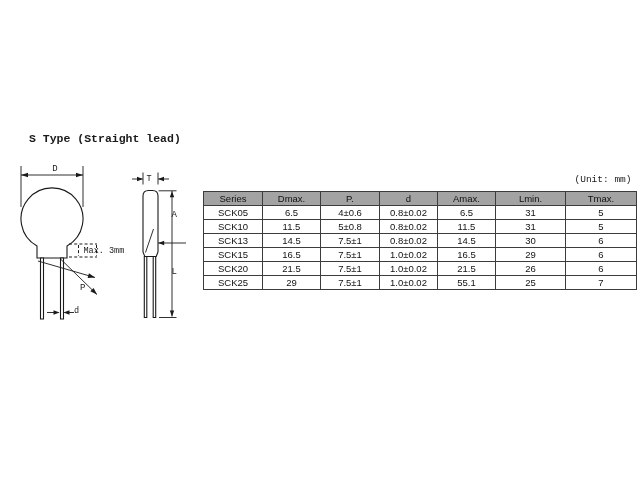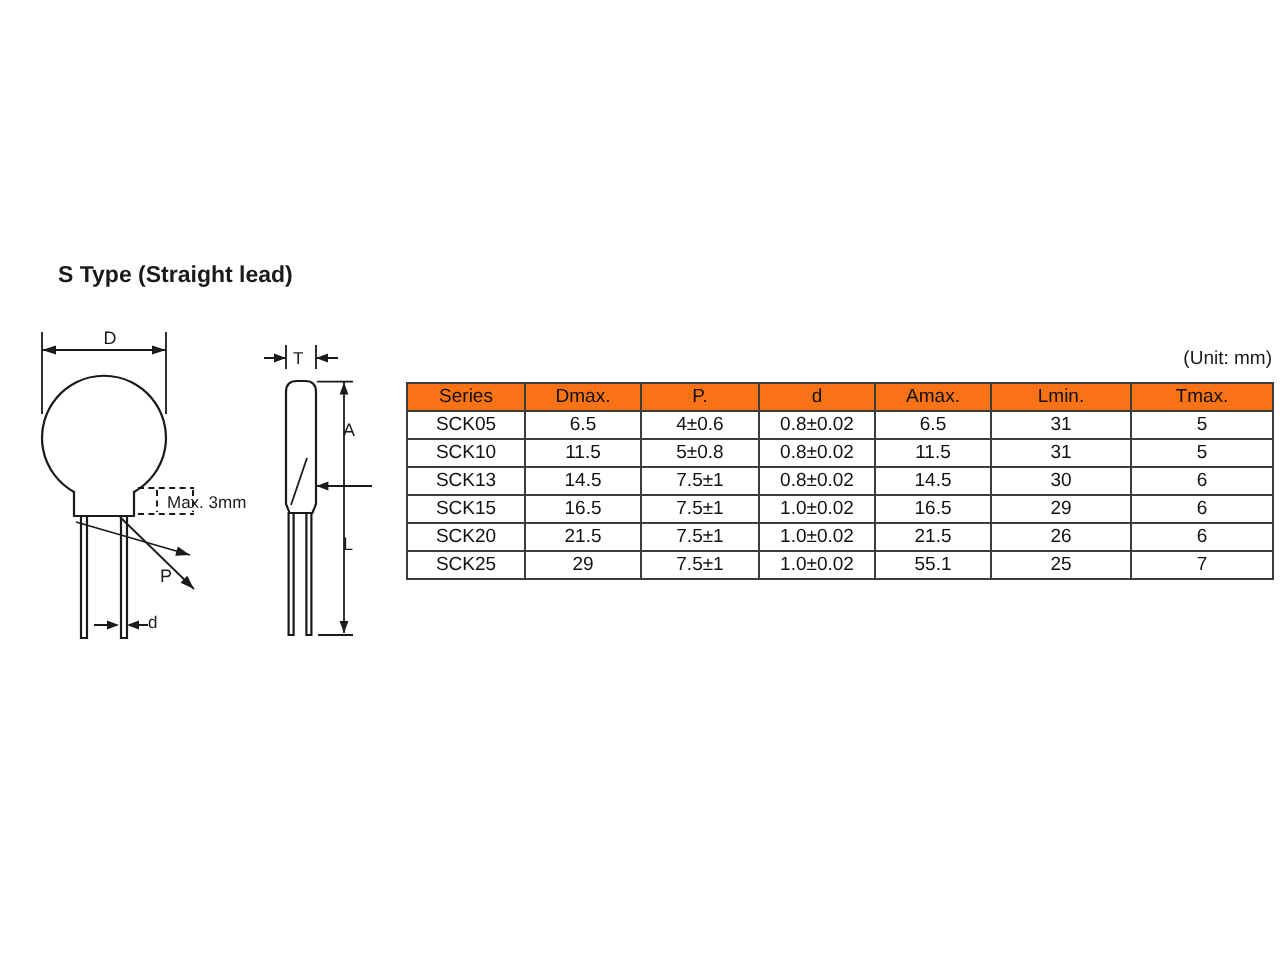--- a/index.html
+++ b/index.html
@@ -1,43 +1,43 @@
 <!DOCTYPE html>
 <html><head>
 <meta charset="utf-8">
 <style>
   html,body{margin:0;padding:0;}
   body{
     width:640px;height:480px;position:relative;background:#ffffff;
     font-family:"Liberation Sans","DejaVu Sans",sans-serif;color:#111;
     overflow:hidden;
   }
-  .abs{position:absolute;}
+  .abs{position:absolute;font-family:Liberation Mono, monospace;}
   #page-title{left:29px;top:132px;font-size:11.5px;font-weight:bold;color:#1a1a1a;white-space:nowrap;}
-  #unit-note{left:570px;top:174px;width:66px;text-align:right;font-size:9.5px;color:#1a1a1a;white-space:nowrap;}
+  #unit-note{left:570px;top:174px;width:66px;text-align:center;font-size:9.5px;color:#1a1a1a;white-space:nowrap;}
   .dim-label{font-size:8.5px;color:#1a1a1a;white-space:nowrap;line-height:10px;}
   .dim-label.big{font-size:9px;}
   svg{position:absolute;}
   svg *{vector-effect:non-scaling-stroke;}
   .thin{stroke:#1a1a1a;stroke-width:0.9;fill:none;}
   .dash{stroke:#1a1a1a;stroke-width:1;fill:none;stroke-dasharray:3 2.2;}
   .fillw{fill:#ffffff;stroke:#1a1a1a;stroke-width:1.1;}
   .arr{fill:#1a1a1a;stroke:none;}
   
   #spec-table{
     position:absolute;left:203px;top:191px;width:433px;
     border-collapse:collapse;table-layout:fixed;
     font-size:9.5px;color:#111;
   }
   #spec-table th,#spec-table td{
     border:1px solid #3c3c3c;height:13px;line-height:12px;
     text-align:center;vertical-align:middle;padding:0;
     font-weight:normal;white-space:nowrap;overflow:hidden;
   }
-  #spec-table th{background:#f97316;}
+  #spec-table th{background:#a3a3a3;}
 </style>
 </head>
 <body>
 
 <div class="abs" id="page-title">S Type (Straight lead)</div>
 
 <div class="abs" id="unit-note">(Unit: mm)</div>
 
 <svg style="left:0;top:150px" width="140" height="175" viewBox="0 150 140 175">
 

